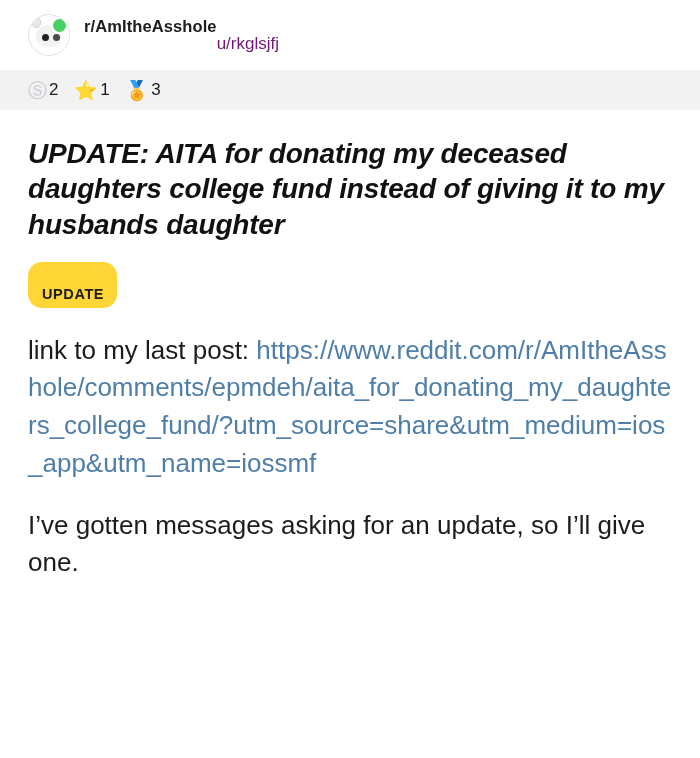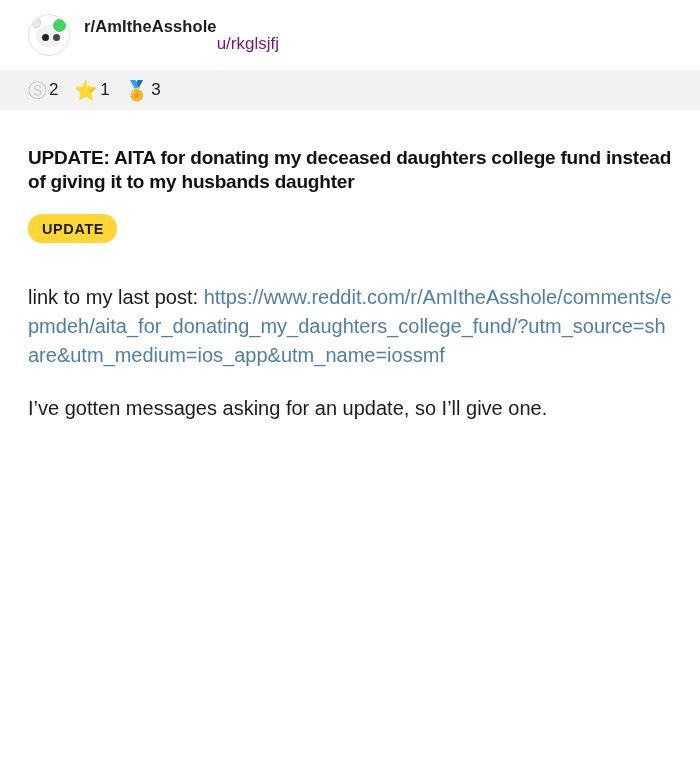--- a/index.html
+++ b/index.html
@@ -126,42 +126,43 @@
   .award-gold .glyph { color: #f1b94b; }
   .award-plat .glyph { color: #9aa0a6; }
   .award .count { font-size: 17px; color: #1c1c1c; }
 
   
   .content {
     padding: 0 28px;
   }
 
   h1.post-title {
-    font-size: 19px;
+    font-size: 28px;
     font-weight: bold;
     color: #111111;
     line-height: 1.26;
-    margin: 36px 0 0 0;
+    margin: 26px 0 0 0;
     letter-spacing: -0.2px;
+    font-style: italic;
   }
 
   .flair {
     display: inline-block;
     background: #ffd635;
     color: #1c1c1c;
     font-size: 14.5px;
     font-weight: bold;
     letter-spacing: 0.6px;
     border-radius: 14px;
-    padding: 7px 13px 6px 14px;
-    margin: 20px 0 16px 0;
+    padding: 24px 13px 6px 14px;
+    margin: 20px 0 0 0;
   }
 
   p.body-text {
-    font-size: 20px;
+    font-size: 26px;
     line-height: 1.45;
     color: #1c1c1c;
     margin: 24px 0 0 0;
   }
   p.body-text.tight { }
 
   a.link {
     color: #4f7ea8;
     text-decoration: none;
     word-break: break-all;

